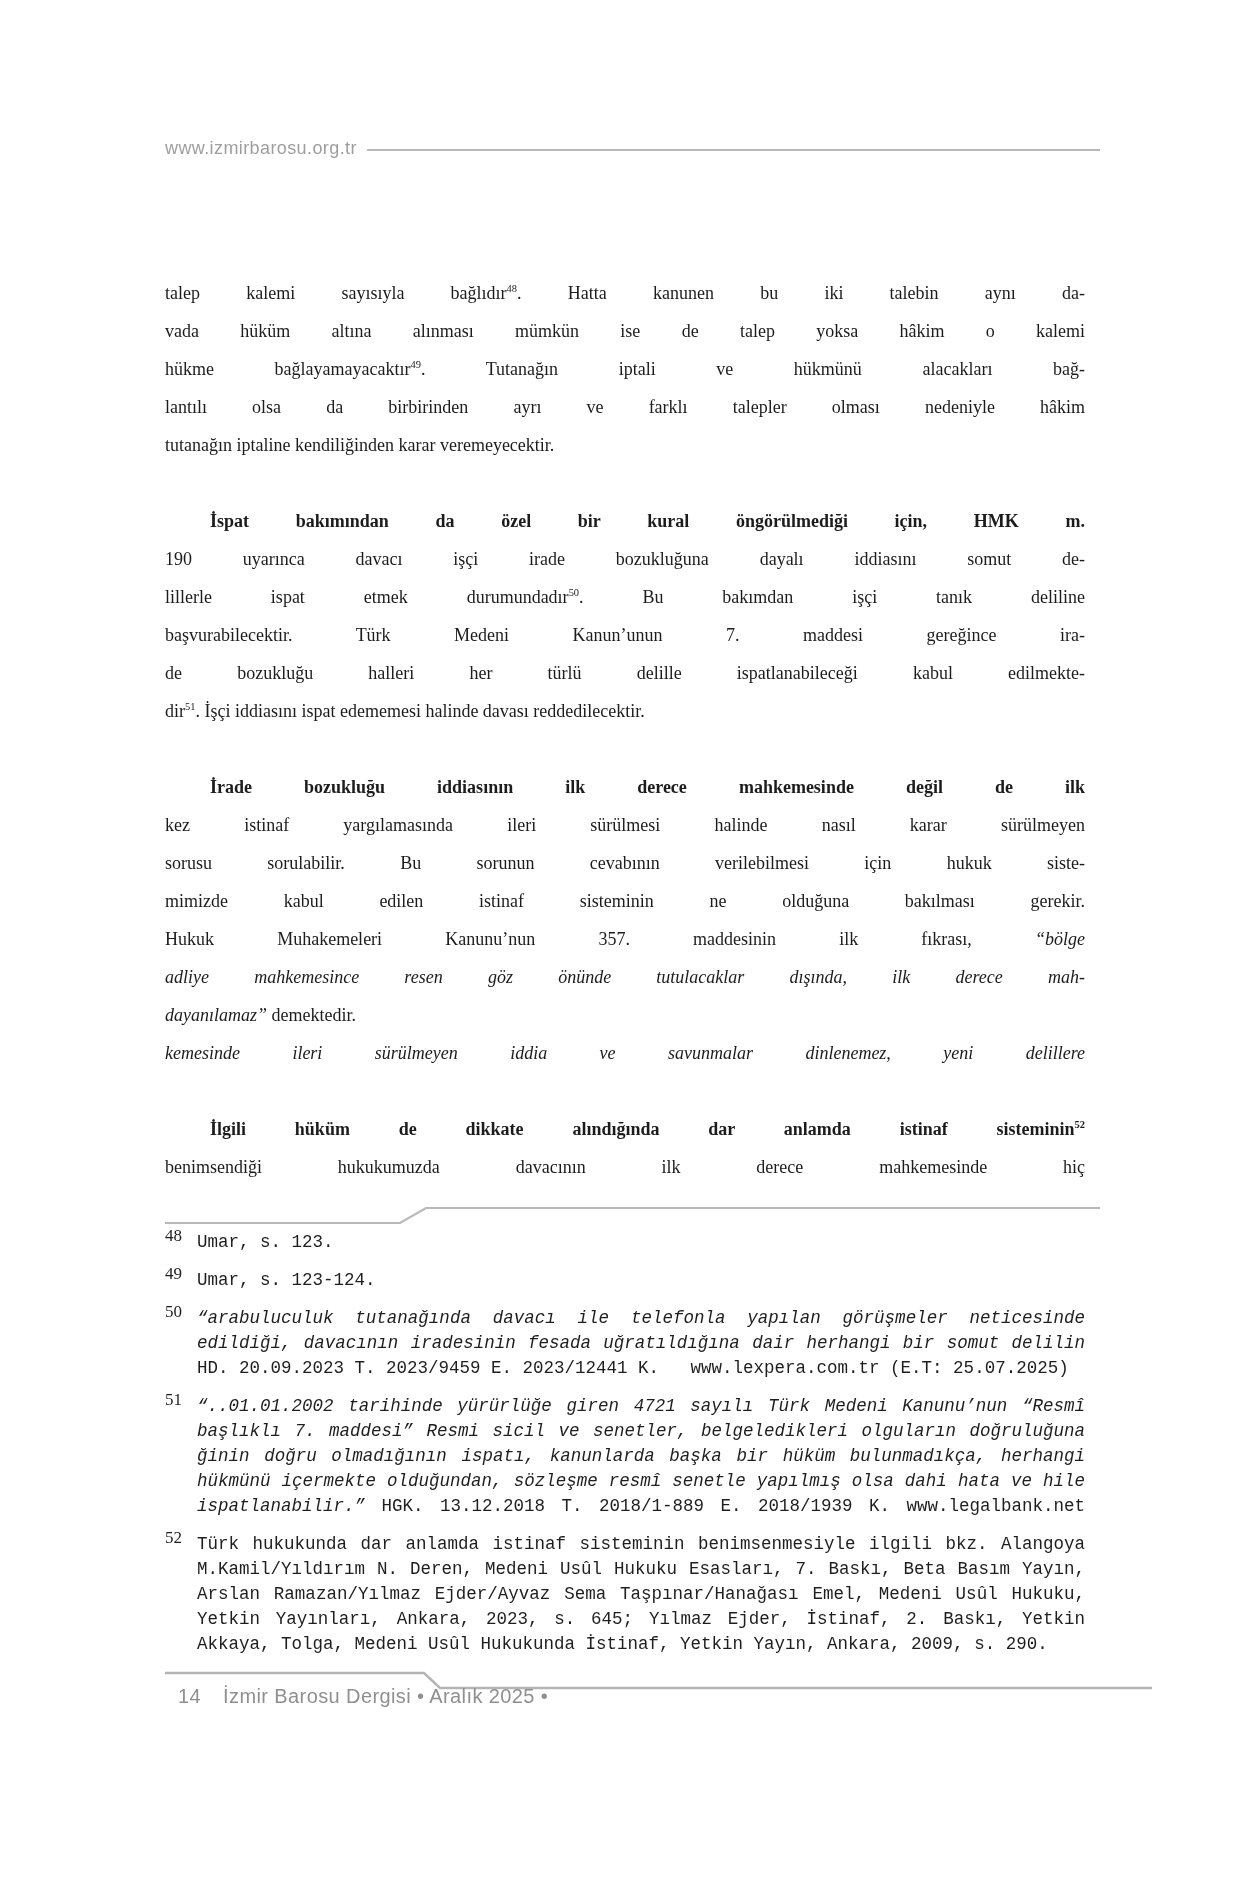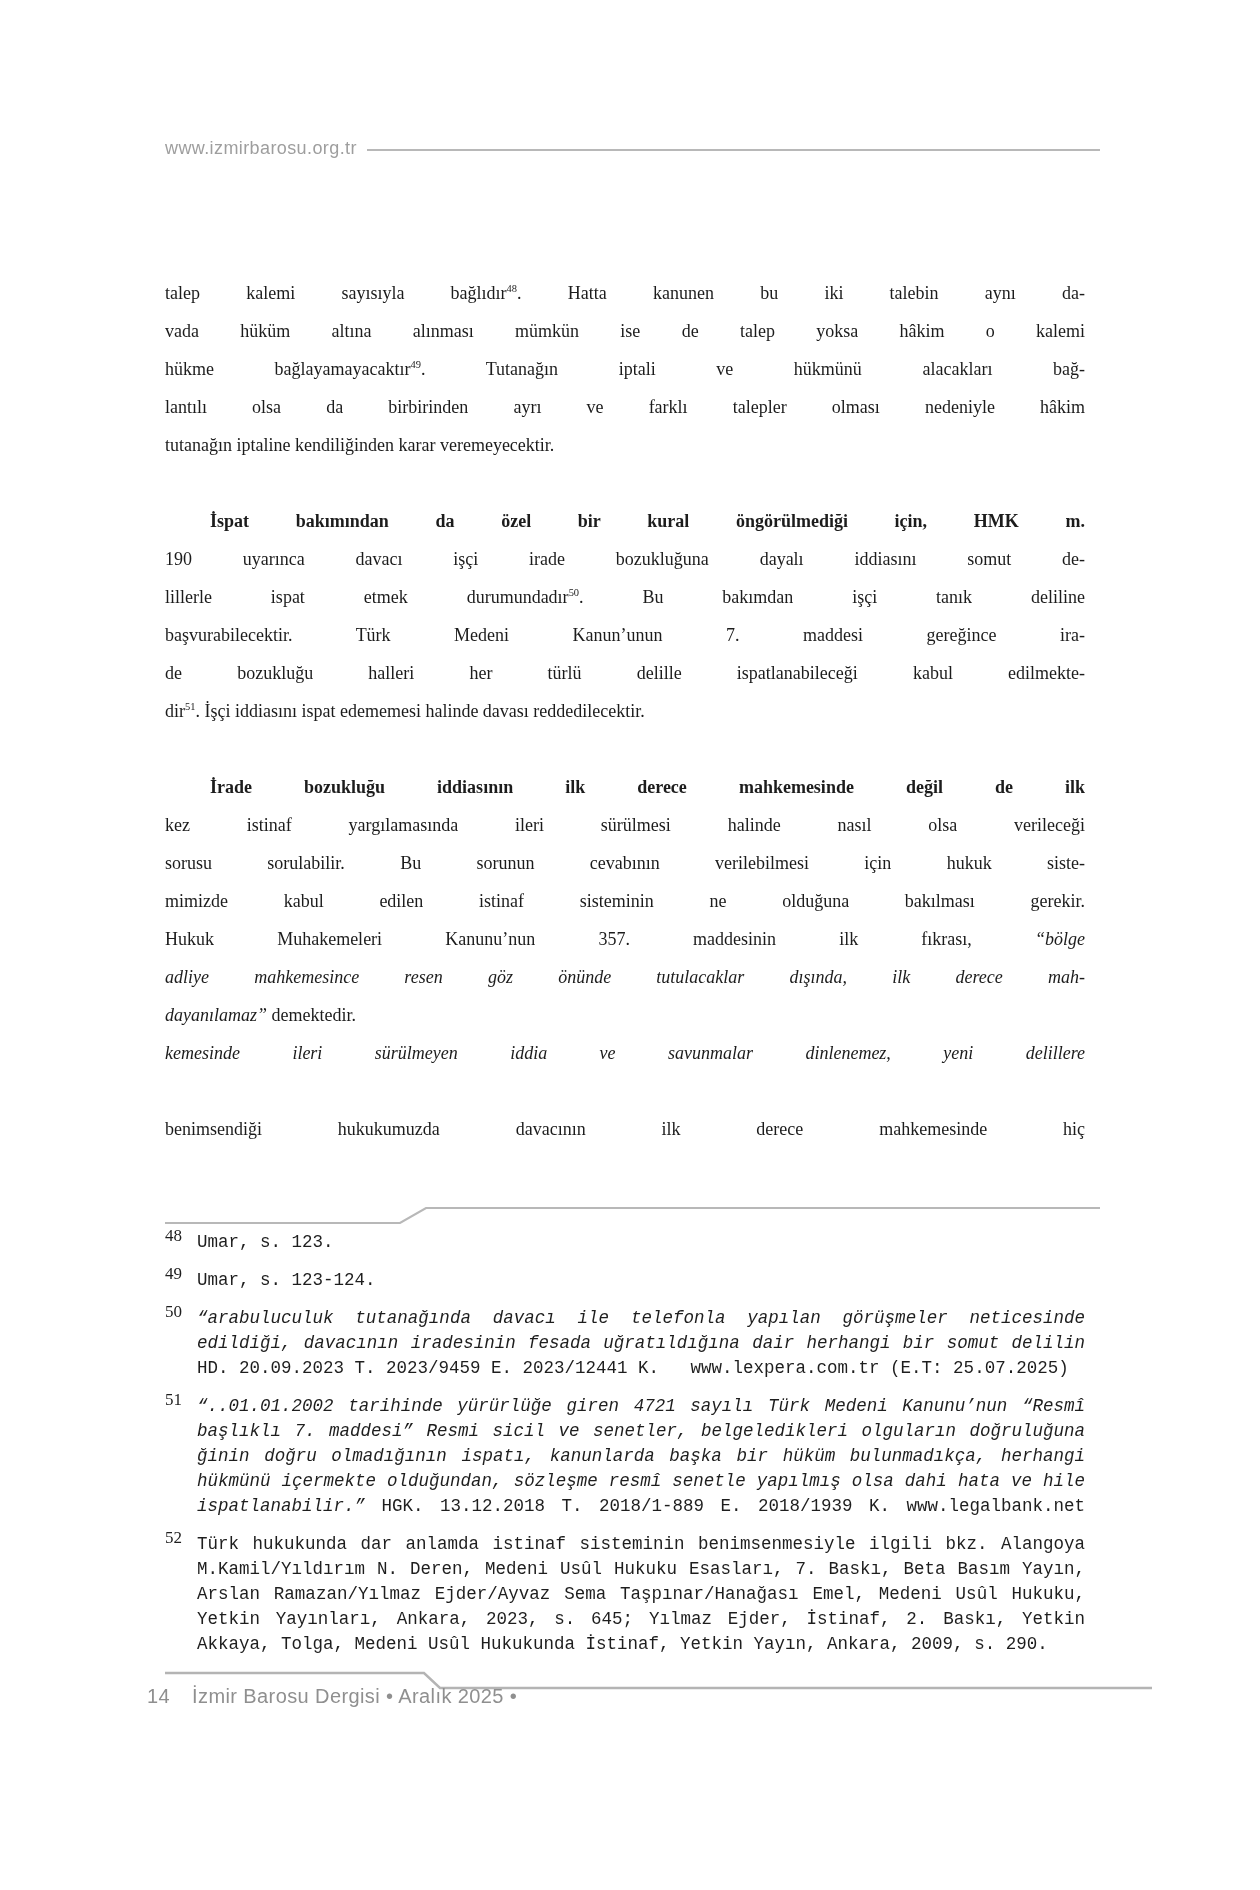--- a/index.html
+++ b/index.html
@@ -42,21 +42,21 @@
   .fn { position:relative; margin:0 0 13px 32px; width:888px; }
   .fn-num { position:absolute; left:-32px; top:-4px; font-size:17px; font-style:normal; }
   .fn-line {
     height:25px; line-height:25px; overflow:hidden;
     text-align:justify; text-align-last:justify;font-family:Liberation Mono, monospace;
   }
   .fn-line.last { text-align-last:left; }
 
   
   .footer {
-    position:absolute; top:1659px; left:147px;
+    position:absolute; top:1659px; left:178px;
     display:flex; align-items:baseline; gap:22px;
     font-family:"Liberation Sans","DejaVu Sans",sans-serif;
     font-size:20px; color:#8f8f8f; letter-spacing:0.4px;
   }
 </style>
 </head>
 <body>
 
 <div class="page">
 
@@ -76,29 +76,30 @@
       <div class="para">
         <div class="line indent"><span>İspat bakımından da özel bir kural öngörülmediği için, HMK m.</span></div>
         <div class="line"><span>190 uyarınca davacı işçi irade bozukluğuna dayalı iddiasını somut de-</span></div>
         <div class="line"><span>lillerle ispat etmek durumundadır</span><span class="sup">50</span><span>. Bu bakımdan işçi tanık deliline</span></div>
         <div class="line"><span>başvurabilecektir. Türk Medeni Kanun’unun 7. maddesi gereğince ira-</span></div>
         <div class="line"><span>de bozukluğu halleri her türlü delille ispatlanabileceği kabul edilmekte-</span></div>
         <div class="line last"><span>dir</span><span class="sup">51</span><span>. İşçi iddiasını ispat edememesi halinde davası reddedilecektir.</span></div>
       </div>
       <div class="para">
         <div class="line indent"><span>İrade bozukluğu iddiasının ilk derece mahkemesinde değil de ilk</span></div>
-        <div class="line"><span>kez istinaf yargılamasında ileri sürülmesi halinde nasıl olsa verileceği</span></div>
+        <div class="line"><span>kez istinaf yargılamasında ileri sürülmesi halinde nasıl karar sürülmeyen</span></div>
         <div class="line"><span>sorusu sorulabilir. Bu sorunun cevabının verilebilmesi için hukuk siste-</span></div>
         <div class="line"><span>mimizde kabul edilen istinaf sisteminin ne olduğuna bakılması gerekir.</span></div>
         <div class="line"><span>Hukuk Muhakemeleri Kanunu’nun 357. maddesinin ilk fıkrası, </span><span class="it">“bölge</span></div>
         <div class="line"><span class="it">adliye mahkemesince resen göz önünde tutulacaklar dışında, ilk derece mah-</span></div>
         <div class="line last"><span class="it">dayanılamaz”</span><span> demektedir.</span></div>
         <div class="line"><span class="it">kemesinde ileri sürülmeyen iddia ve savunmalar dinlenemez, yeni delillere</span></div>
       </div>
       <div class="para">
+        <div class="line indent"><span>İlgili hüküm de dikkate alındığında dar anlamda istinaf sisteminin</span><span class="sup">52</span></div>
         <div class="line"><span>benimsendiği hukukumuzda davacının ilk derece mahkemesinde hiç</span></div>
       </div>
     </div>
 
   <svg class="sep fn-sep" width="1260" height="26" viewBox="0 0 1260 26">
     <polyline points="165,21 400,21 426,6 1100,6" fill="none" stroke="#b8b8b8" stroke-width="2.2"></polyline>
   </svg>
 
   <div class="footnotes">
       <div class="fn">

